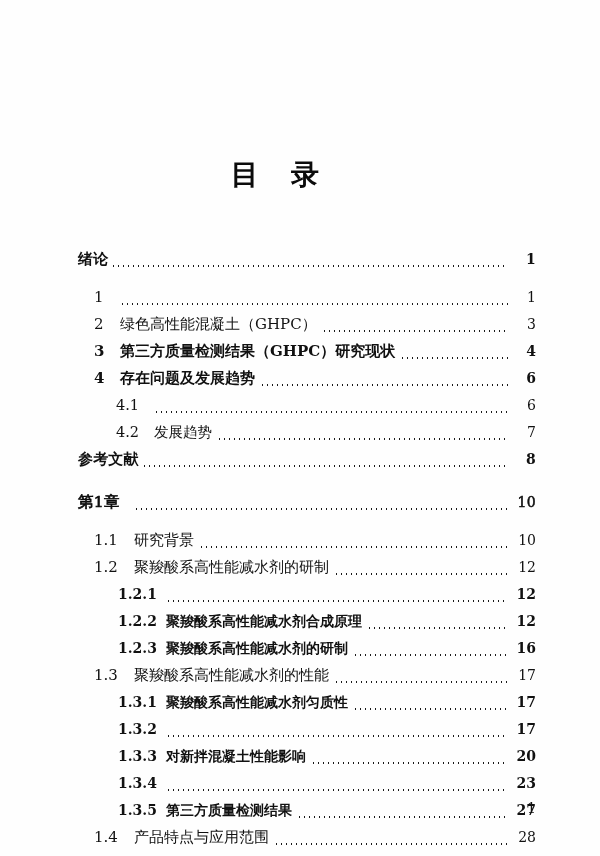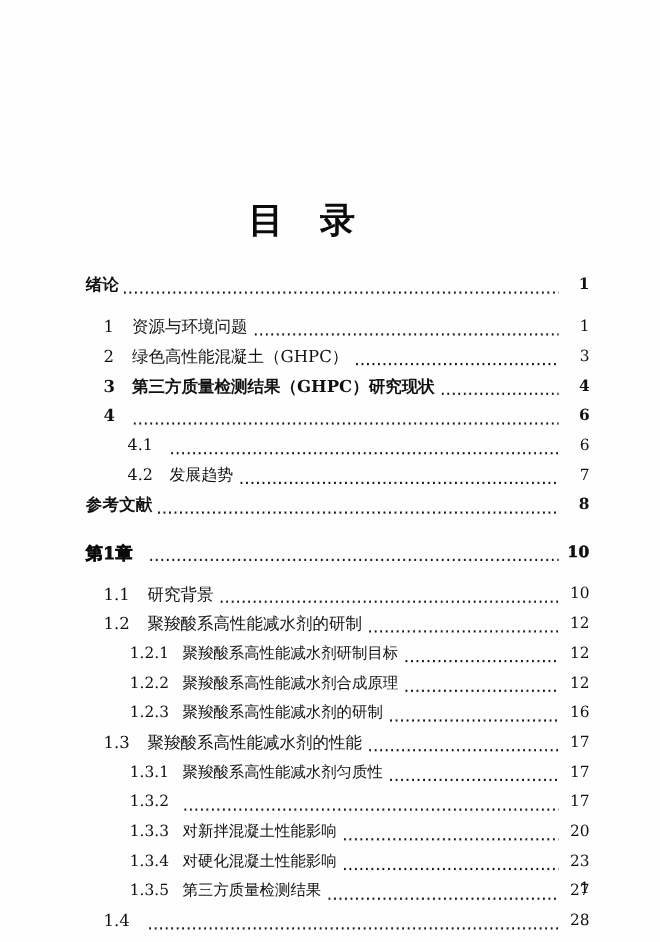--- a/index.html
+++ b/index.html
@@ -20,25 +20,25 @@
 
   .page {
     position: absolute;
     inset: 0;
     background: #fefefe;
   }
 
   
   .toc-title {
     position: absolute;
-    top: 179px;
+    top: 156px;
     left: 0;
     width: 556px;
     text-align: center;
-    font-size: 32px;
+    font-size: 28px;
     font-weight: 700;
     letter-spacing: 0.22em;
     font-family: "DejaVu Serif", "Liberation Serif", serif;
     color: #0b0b0b;
   }
   .toc-title .sp { display: inline-block; width: 26px; }
 
   
   .toc-list {
     position: absolute;
@@ -116,21 +116,21 @@
   
   .lv-2 {
     font-size: 14.5px;
     padding-left: 38px;
     font-weight: 400;
   }
   .lv-2 .num { width: 38px; }
 
   
   .lv-chapter {
-    font-weight: 700;
+    font-weight: 400;
     font-size: 15.5px;
     letter-spacing: 0.02em;
     -webkit-text-stroke: 0.5px #0a0a0a;
   }
   .lv-chapter .num {
     margin-right: 14px;
     -webkit-text-stroke: 0.7px #0a0a0a;
   }
   .lv-chapter .label { padding-right: 8px; }
 
@@ -138,21 +138,21 @@
   .lv-sec {
     font-size: 15px;
     padding-left: 16px;
   }
   .lv-sec .num { width: 40px; }
 
   
   .lv-sub {
     font-size: 14px;
     padding-left: 40px;
-    font-weight: 400;
+    font-weight: 700;
   }
   .lv-sub .num { width: 48px; }
 
   
   .gap-sm { height: 11px; }
   .gap-md { height: 16px; }
 
   
   .folio {
     position: absolute;
@@ -176,38 +176,38 @@
 
   <div class="toc-list" id="toc-list">
       <div class="entry lv-head">
         <span class="label">绪论</span>
         <span class="leader"></span>
         <span class="page-no">1</span>
       </div>
       <div class="gap-sm"></div>
       <div class="entry lv-1">
         <span class="num">1</span>
-        <span class="label">资源与环境问题</span>
         <span class="leader"></span>
         <span class="page-no">1</span>
       </div>
       <div class="entry lv-1">
         <span class="num">2</span>
         <span class="label">绿色高性能混凝土（GHPC）</span>
         <span class="leader"></span>
         <span class="page-no">3</span>
       </div>
       <div class="entry lv-1 strong">
         <span class="num">3</span>
         <span class="label">第三方质量检测结果（GHPC）研究现状</span>
         <span class="leader"></span>
         <span class="page-no">4</span>
       </div>
       <div class="entry lv-1 strong">
         <span class="num">4</span>
+        <span class="label">存在问题及发展趋势</span>
         <span class="leader"></span>
         <span class="page-no">6</span>
       </div>
       <div class="entry lv-2">
         <span class="num">4.1</span>
         <span class="leader"></span>
         <span class="page-no">6</span>
       </div>
       <div class="entry lv-2">
         <span class="num">4.2</span>
@@ -234,21 +234,20 @@
         <span class="page-no">10</span>
       </div>
       <div class="entry lv-sec">
         <span class="num">1.2</span>
         <span class="label">聚羧酸系高性能减水剂的研制</span>
         <span class="leader"></span>
         <span class="page-no">12</span>
       </div>
       <div class="entry lv-sub">
         <span class="num">1.2.1</span>
-        <span class="label">聚羧酸系高性能减水剂研制目标</span>
         <span class="leader"></span>
         <span class="page-no">12</span>
       </div>
       <div class="entry lv-sub">
         <span class="num">1.2.2</span>
         <span class="label">聚羧酸系高性能减水剂合成原理</span>
         <span class="leader"></span>
         <span class="page-no">12</span>
       </div>
       <div class="entry lv-sub">
@@ -275,32 +274,32 @@
         <span class="page-no">17</span>
       </div>
       <div class="entry lv-sub">
         <span class="num">1.3.3</span>
         <span class="label">对新拌混凝土性能影响</span>
         <span class="leader"></span>
         <span class="page-no">20</span>
       </div>
       <div class="entry lv-sub">
         <span class="num">1.3.4</span>
-        <span class="label">对硬化混凝土性能影响</span>
         <span class="leader"></span>
         <span class="page-no">23</span>
       </div>
       <div class="entry lv-sub">
         <span class="num">1.3.5</span>
         <span class="label">第三方质量检测结果</span>
         <span class="leader"></span>
         <span class="page-no">27</span>
       </div>
       <div class="entry lv-sec">
         <span class="num">1.4</span>
+        <span class="label">产品特点与应用范围</span>
         <span class="leader"></span>
         <span class="page-no">28</span>
       </div>
       <div class="entry lv-head">
         <span class="label">参考文献</span>
         <span class="leader"></span>
         <span class="page-no">29</span>
       </div>
     </div>
 

